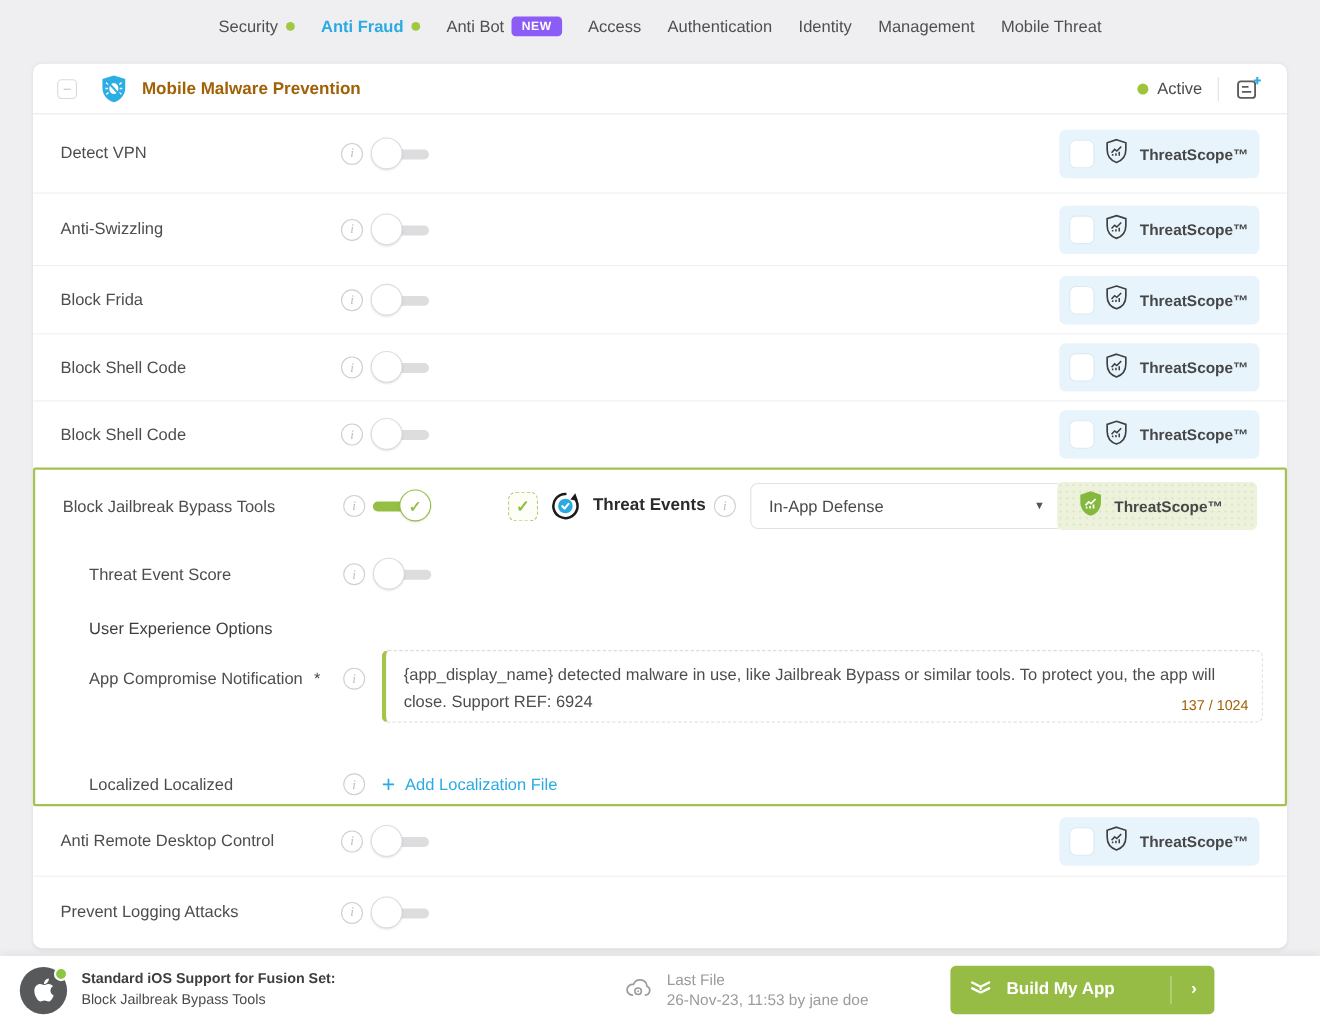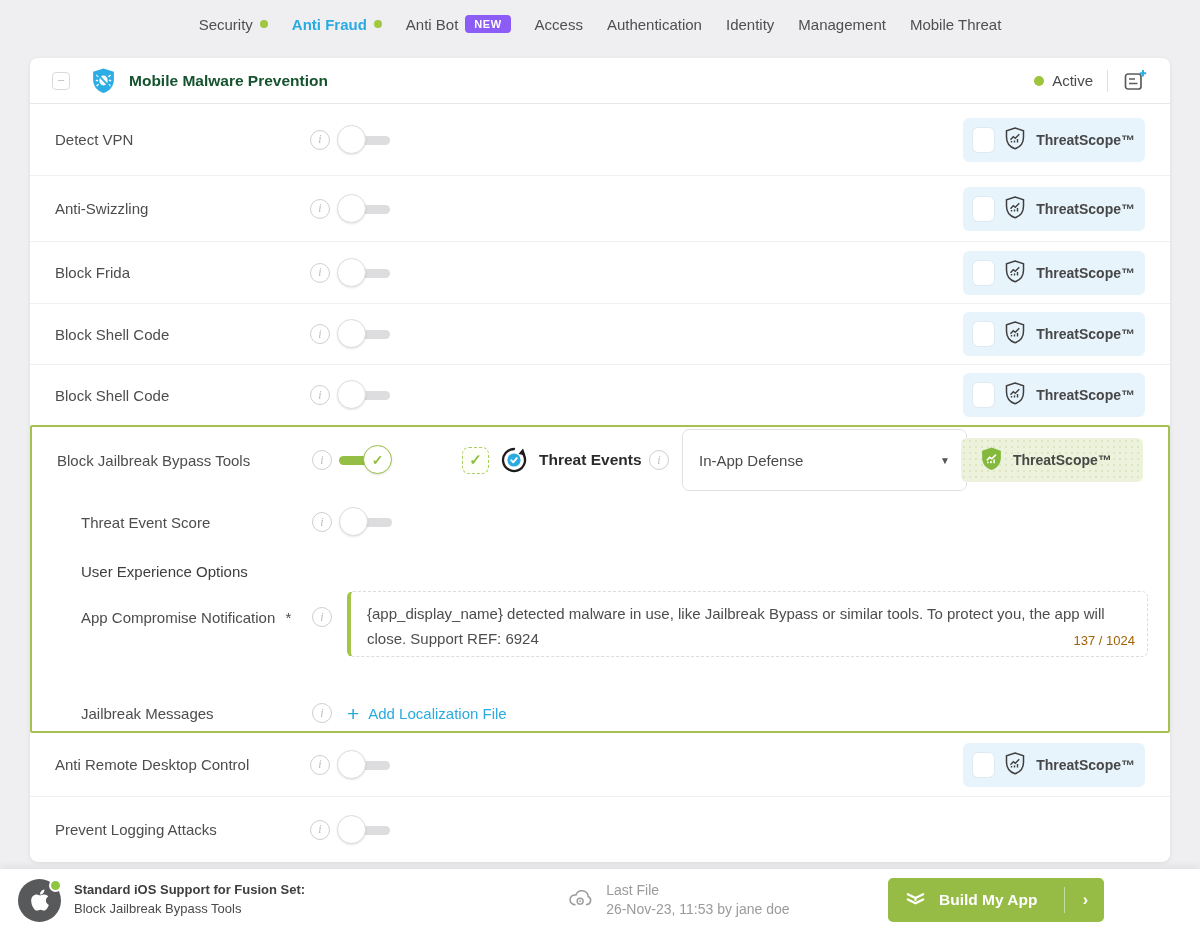--- a/index.html
+++ b/index.html
@@ -26,21 +26,21 @@
     display:flex; flex-direction:column; overflow:hidden;
   }
   .card-header {
     height:46px; display:flex; align-items:center; padding:0 22px;
     border-bottom:1px solid #E8E8E8; flex:0 0 auto;
   }
   .collapse-box {
     width:18px; height:18px; border:1.5px solid #DADADA; border-radius:4px;
     color:#C4C4C4; font-size:13px; line-height:15px; text-align:center; cursor:pointer;
   }
-  .card-title { font-size:15.5px; font-weight:700; color:#14532d; margin-left:12px; }
+  .card-title { font-size:15.5px; font-weight:700; color:#a16207; margin-left:12px; }
   .hdr-shield { margin-left:20px; display:flex; align-items:center; }
   .hdr-right { margin-left:auto; display:flex; align-items:center; gap:14px; }
   .status { display:flex; align-items:center; gap:8px; font-size:15px; color:#4A4A4A; }
   .status-dot { width:10px; height:10px; border-radius:50%; background:#9DC43B; }
   .hdr-sep { width:1px; height:22px; background:#E0E0E0; }
   .note-btn { cursor:pointer; display:flex; }
   
   .rows { flex:1 1 auto; display:flex; flex-direction:column; }
   .frow { position:relative; display:flex; align-items:center; border-bottom:1px solid #EFEFEF; flex:0 0 auto;padding-left:12px; }
   .frow:last-child { border-bottom:none; }
@@ -79,21 +79,21 @@
   .hl-row { position:relative; display:flex; align-items:center; flex:0 0 auto; }
   .checkbox-dashed {
     position:absolute; left:430px; width:27px; height:27px; border:1px dashed #A9CC60; border-radius:7px;
     background:#FDFEF8; color:#8FBE3F; font-size:15px; font-weight:700;
     display:flex; align-items:center; justify-content:center; cursor:pointer;
   }
   .te-icon { position:absolute; left:468px; display:flex; }
   .te-label { position:absolute; left:507px; font-size:15.5px; font-weight:700; color:#2B2B2B; }
   .info-2 { left:617px; }
   .dropdown {
-    position:absolute; left:650px; width:285px; height:62px; border:1px solid #E2E2E2; border-radius:7px;
+    position:absolute; left:650px; width:285px; height:42px; border:1px solid #E2E2E2; border-radius:7px;
     display:flex; align-items:center; padding:0 16px; font-size:15px; color:#4A4A4A; cursor:pointer; background:#fff;
   }
   .dd-caret { margin-left:auto; font-size:10px; color:#555; }
   .ux-heading { position:absolute; left:49px; font-size:15px; font-weight:400; color:#3E3E3E; }
   .notif-row { align-items:flex-start; padding-top:4px; }
   .notif-label-wrap { position:absolute; left:49px; top:18px; font-size:15px; color:#4D4D4D; }
   .notif-info { top:16px; }
   .textarea {
     position:absolute; left:315px; top:0px; width:801px; height:66px;
     border:1px dashed #DCDCDC; border-left:4px solid #A3C54A; border-radius:6px;
@@ -112,21 +112,21 @@
   .fusion-text { margin-left:13px; font-size:13px; line-height:1.45; }
   .fusion-title { font-weight:700; color:#3E3E3E; }
   .fusion-sub { color:#4A4A4A; }
   .saved-wrap { display:flex; align-items:center; gap:12px; margin-left:262px; color:#9B9B9B; font-size:14px; line-height:1.35; }
   .footer-btns { margin-left:auto; display:flex; align-items:center; gap:16px; margin-right:80px; }
   .annotate-btn {
     width:206px; height:44px; background:#fff; border:1px solid #DCDCDC; border-radius:5px;
     font-size:15px; font-weight:700; color:#3F3F3F; display:flex; align-items:center; justify-content:center; cursor:pointer;
   }
   .build-btn {
-    width:216px; height:44px; background:#97BC45; border-radius:5px; color:#fff; cursor:pointer;
+    width:240px; height:44px; background:#97BC45; border-radius:5px; color:#fff; cursor:pointer;
     display:flex; align-items:center; padding:0 16px; gap:12px;
   }
   .build-label { font-size:15.5px; font-weight:700; flex:1 1 auto; }
   .build-sep { width:1px; height:26px; background:rgba(255,255,255,.45); }
   .build-chevron { font-size:16px; font-weight:700; padding-left:6px; }
 </style>
 </head>
 <body>
 
 <div class="topnav">
@@ -364,21 +364,21 @@
           <span style="margin-left:6px;">*</span>
         </span>
         <span class="info-icon notif-info">i</span>
         <div class="textarea">
           <span>{app_display_name} detected malware in use, like Jailbreak Bypass or similar tools. To protect you, the app will close. Support REF: 6924</span>
           <span class="char-count">137 / 1024</span>
         </div>
       </div>
 
       <div class="hl-row" style="height:44px;">
-        <span class="flabel sublabel">Jailbreak Messages</span>
+        <span class="flabel sublabel">Localized Localized</span>
         <span class="info-icon">i</span>
         <span class="add-link">
           <span class="add-plus">+</span>
           <span>Add Localization File</span>
         </span>
       </div>
     </div>
 
     <div class="frow h64">
       <span class="flabel">Anti Remote Desktop Control</span>

